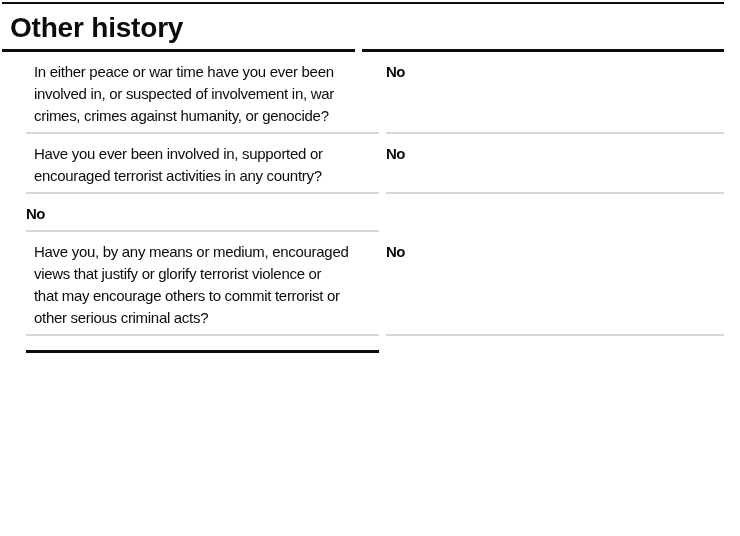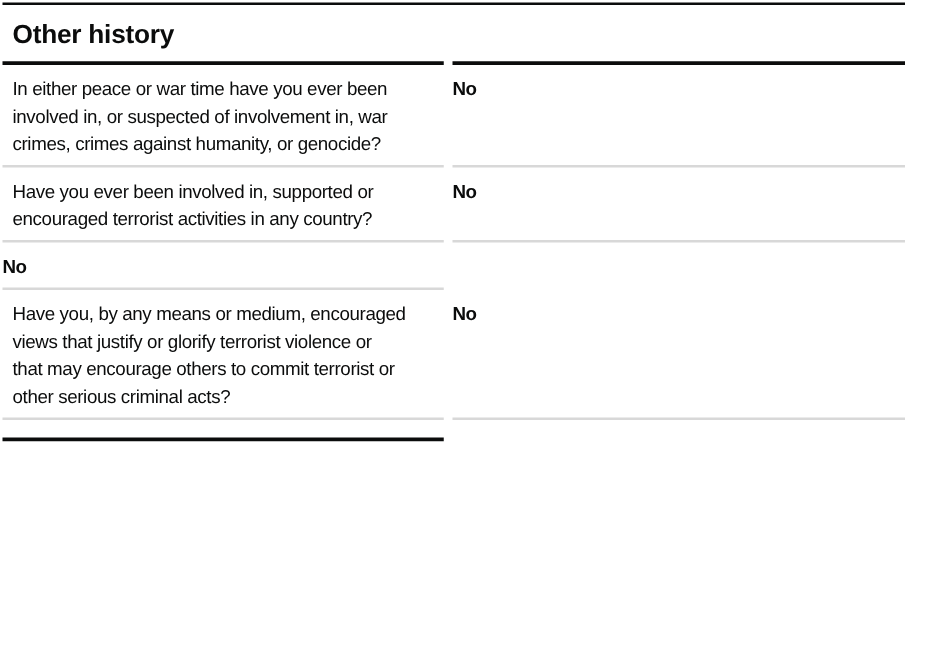--- a/index.html
+++ b/index.html
@@ -28,30 +28,31 @@
     display:grid;
     grid-template-columns:353px 1fr;
     column-gap:7px;
   }
   .heading-cell{
     border-bottom:3px solid var(--ink);
     padding:11px 8px 8px 8px;
   }
   .heading-cell.right{padding-left:0;}
   .section-title{
-    font-size:21px;
+    font-size:28px;
     font-weight:bold;
     letter-spacing:-0.2px;
     line-height:26px;
   }
   
   .row{
     display:grid;
     grid-template-columns:353px 1fr;
     column-gap:7px;
+    margin-left:24px;
   }
   .cell{
     padding:9px 6px 5px 8px;
     font-size:15px;
     line-height:22px;
     letter-spacing:-0.3px;
     white-space:pre-line;
   }
   .cell.val{
     padding-left:0;

